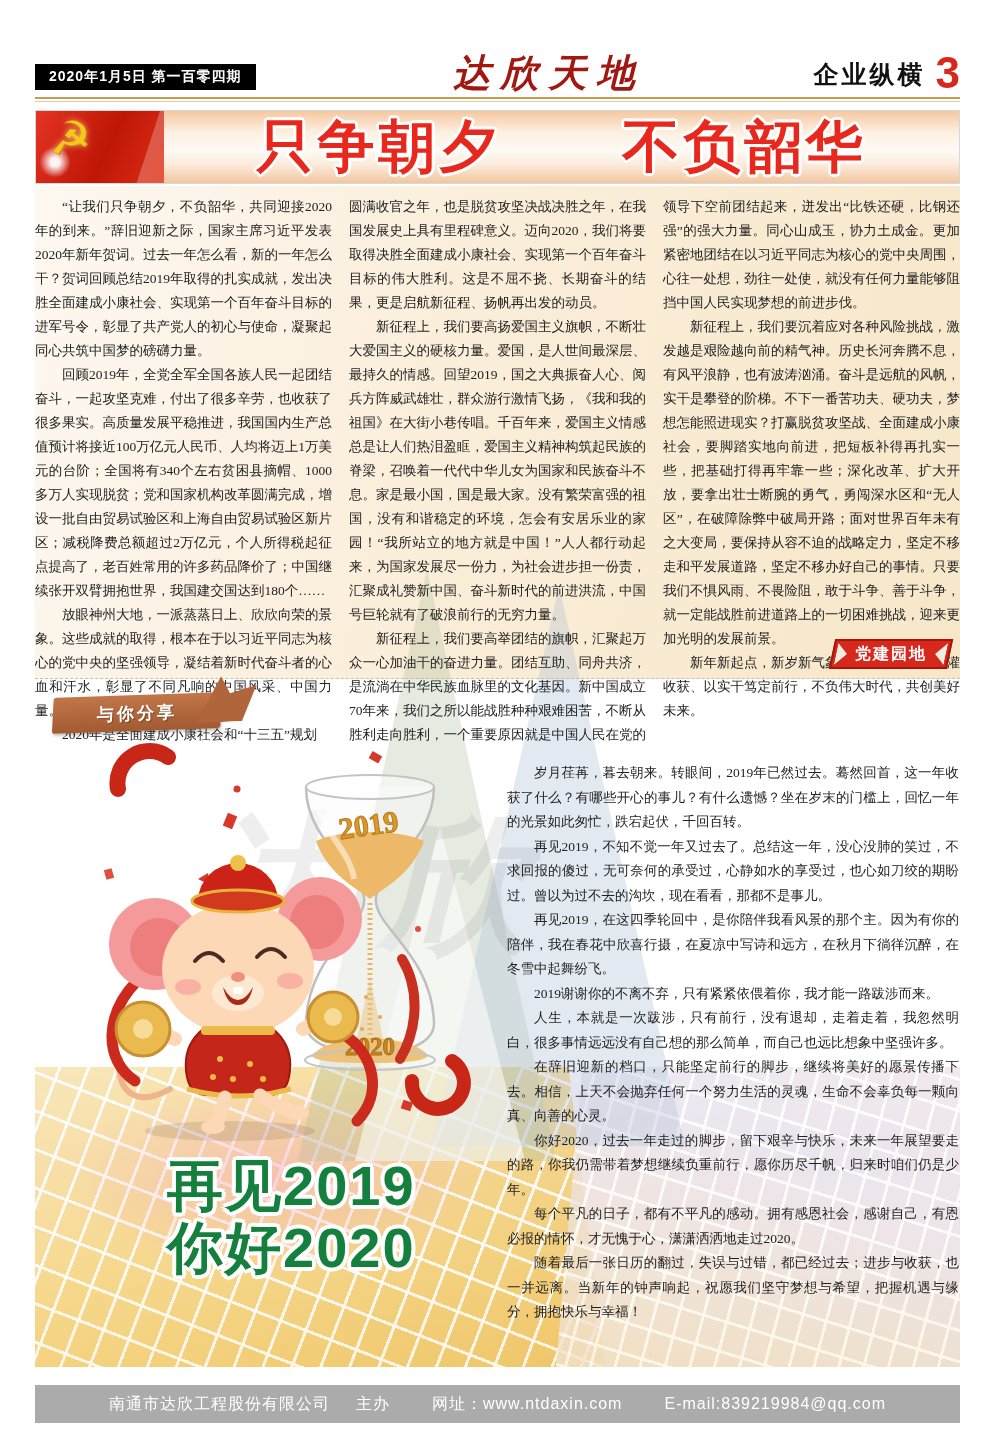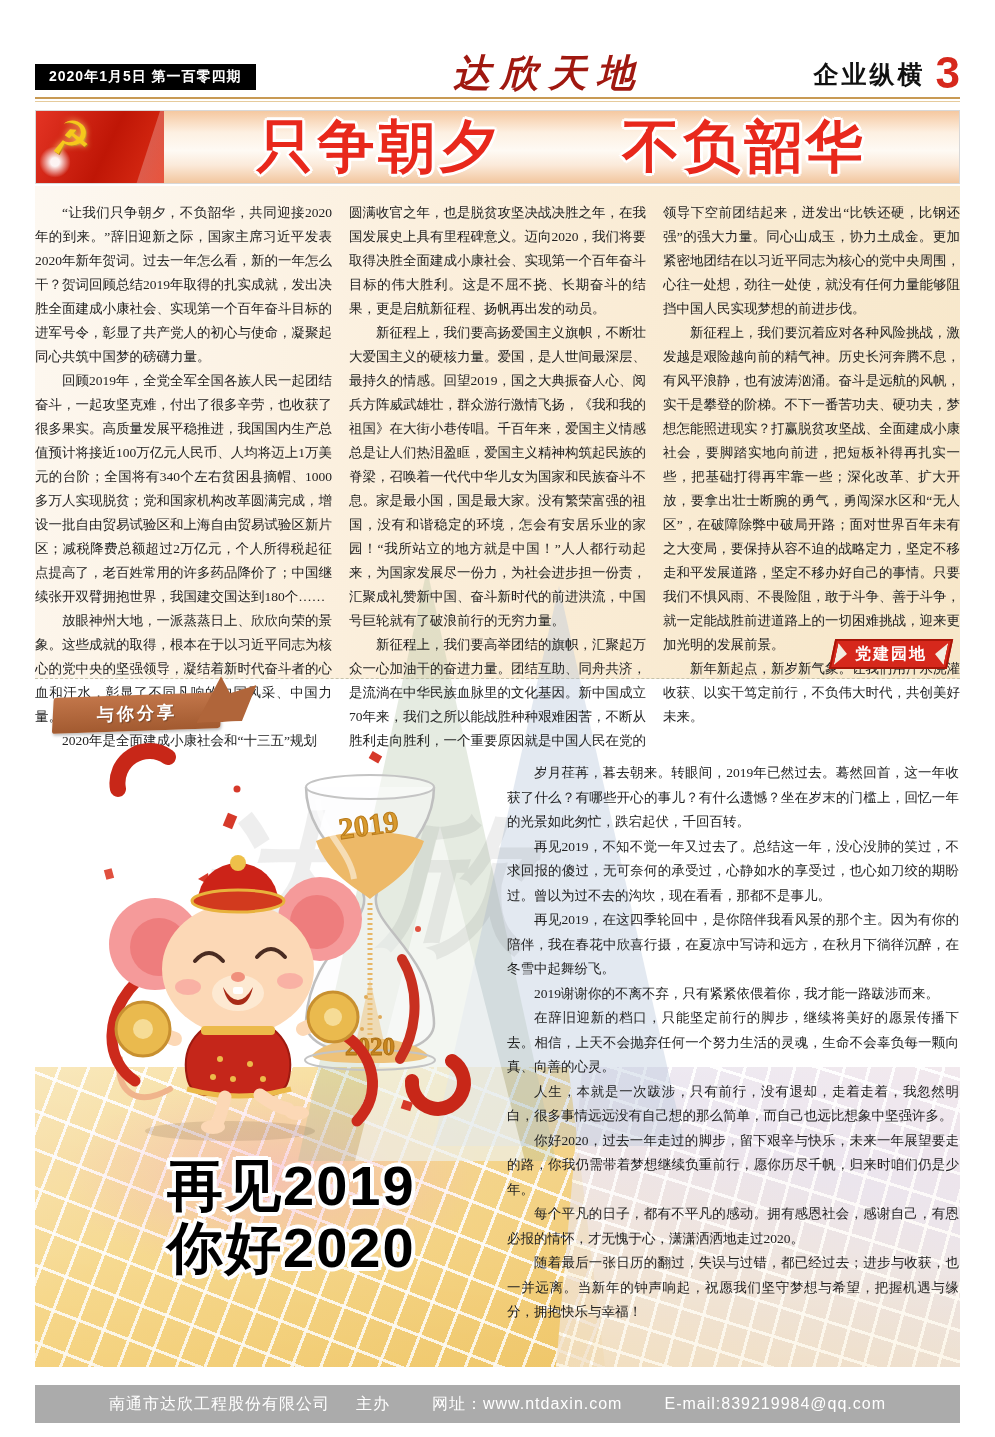--- a/index.html
+++ b/index.html
@@ -42,21 +42,21 @@
   .tri-green{left:263px;top:383px;width:258px;height:592px;background:#a8bd9c;opacity:.30;
              clip-path:polygon(50% 0,0 100%,100% 100%);}
   .tri-blue{left:398px;top:400px;width:252px;height:560px;background:#b6c6da;opacity:.38;
             clip-path:polygon(50% 0,0 100%,100% 100%);}
   .tri-white{left:320px;top:640px;width:170px;height:335px;background:#ffffff;opacity:.55;
             clip-path:polygon(50% 0,0 100%,100% 100%);}
 
   
   .article{position:relative;height:492px;border-bottom:1px dashed #c6c2a8;
            background:linear-gradient(105deg,#fdf8f1 0%,#fbeeda 45%,#f7e7c9 100%);}
-  .article .content{position:relative;z-index:2;display:flex;gap:17px;padding-top:15px;}
+  .article .content{position:relative;z-index:2;display:flex;gap:17px;padding-top:9px;}
   .col{width:297px;font-size:13.5px;line-height:24px;text-align:justify;color:#222;}
   .col p{margin:0;text-indent:2em;}
   .col p.cont{text-indent:0;}
   .badge{position:absolute;right:10px;bottom:9px;z-index:3;width:114px;height:26px;background:#d6281c;
          border:2px solid #a81508;transform:skewX(-12deg);display:flex;align-items:center;justify-content:center;}
   .badge .chev{position:absolute;top:2px;bottom:2px;width:11px;background:#f3ece0;}
   .badge .chev.l{left:2px;clip-path:polygon(0 0,100% 50%,0 100%);}
   .badge .chev.r{right:2px;clip-path:polygon(100% 0,0 50%,100% 100%);}
   .badge span.txt{transform:skewX(12deg);color:#fff;font-weight:bold;font-size:16px;letter-spacing:2px;
          font-family:"Liberation Sans","DejaVu Sans",sans-serif;}
@@ -84,21 +84,21 @@
       display:flex;align-items:center;justify-content:center;}
   .ribbon .fold{position:absolute;right:-34px;top:-16px;width:58px;height:46px;background:#b0653a;
       clip-path:polygon(0 100%,38% 0,55% 38%,100% 22%,78% 100%);}
   .ribbon .txt{transform:skewX(5deg);color:#fff;font-weight:bold;font-size:17px;letter-spacing:3px;
       font-family:"Liberation Sans","DejaVu Sans",sans-serif;text-shadow:1px 1px 1px rgba(0,0,0,.3);}
   .wm{position:absolute;left:160px;top:107px;z-index:1;font-size:150px;font-weight:bold;font-style:italic;
       color:rgba(90,90,90,.10);letter-spacing:36px;white-space:nowrap;}
   .illu{position:absolute;left:15px;top:50px;z-index:2;}
   .headline{position:absolute;left:132px;top:476px;z-index:3;
       font-family:"Liberation Sans","DejaVu Sans",sans-serif;font-weight:bold;font-size:56px;line-height:62px;
-      color:#000000;letter-spacing:2px;
+      color:#15803d;letter-spacing:2px;
       text-shadow:-3px -3px 0 #fff,3px -3px 0 #fff,-3px 3px 0 #fff,3px 3px 0 #fff,0 4px 0 #fff,4px 0 0 #fff,-4px 0 0 #fff,0 -4px 0 #fff;}
   .essay{position:absolute;left:472px;top:82px;width:452px;z-index:3;
       font-size:13.5px;line-height:24.5px;text-align:justify;color:#222;}
   .essay p{margin:0;text-indent:2em;}
 
   
   .footer{margin-top:18px;height:38px;background:#ababab;color:#fff;display:flex;align-items:center;
       justify-content:center;gap:42px;font-family:"Liberation Sans","DejaVu Sans",sans-serif;
       font-size:16px;letter-spacing:1px;}
   .footer .grp{display:flex;gap:26px;}
@@ -250,22 +250,22 @@
       <div class="headline">
         <div>再见2019</div>
         <div>你好2020</div>
       </div>
 
       <div class="essay">
         <p>岁月荏苒，暮去朝来。转眼间，2019年已然过去。蓦然回首，这一年收获了什么？有哪些开心的事儿？有什么遗憾？坐在岁末的门槛上，回忆一年的光景如此匆忙，跌宕起伏，千回百转。</p>
         <p>再见2019，不知不觉一年又过去了。总结这一年，没心没肺的笑过，不求回报的傻过，无可奈何的承受过，心静如水的享受过，也心如刀绞的期盼过。曾以为过不去的沟坎，现在看看，那都不是事儿。</p>
         <p>再见2019，在这四季轮回中，是你陪伴我看风景的那个主。因为有你的陪伴，我在春花中欣喜行摄，在夏凉中写诗和远方，在秋月下徜徉沉醉，在冬雪中起舞纷飞。</p>
         <p>2019谢谢你的不离不弃，只有紧紧依偎着你，我才能一路跋涉而来。</p>
+        <p>人生，本就是一次跋涉，只有前行，没有退却，走着走着，我忽然明白，很多事情远远没有自己想的那么简单，而自己也远比想象中坚强许多。</p>
         <p>在辞旧迎新的档口，只能坚定前行的脚步，继续将美好的愿景传播下去。相信，上天不会抛弃任何一个努力生活的灵魂，生命不会辜负每一颗向真、向善的心灵。</p>
-        <p>人生，本就是一次跋涉，只有前行，没有退却，走着走着，我忽然明白，很多事情远远没有自己想的那么简单，而自己也远比想象中坚强许多。</p>
         <p>你好2020，过去一年走过的脚步，留下艰辛与快乐，未来一年展望要走的路，你我仍需带着梦想继续负重前行，愿你历尽千帆，归来时咱们仍是少年。</p>
         <p>每个平凡的日子，都有不平凡的感动。拥有感恩社会，感谢自己，有恩必报的情怀，才无愧于心，潇潇洒洒地走过2020。</p>
         <p>随着最后一张日历的翻过，失误与过错，都已经过去；进步与收获，也一并远离。当新年的钟声响起，祝愿我们坚守梦想与希望，把握机遇与缘分，拥抱快乐与幸福！</p>
       </div>
     </div>
   </div>
 
   <div class="footer">
     <span class="grp">
       <span>南通市达欣工程股份有限公司</span>

